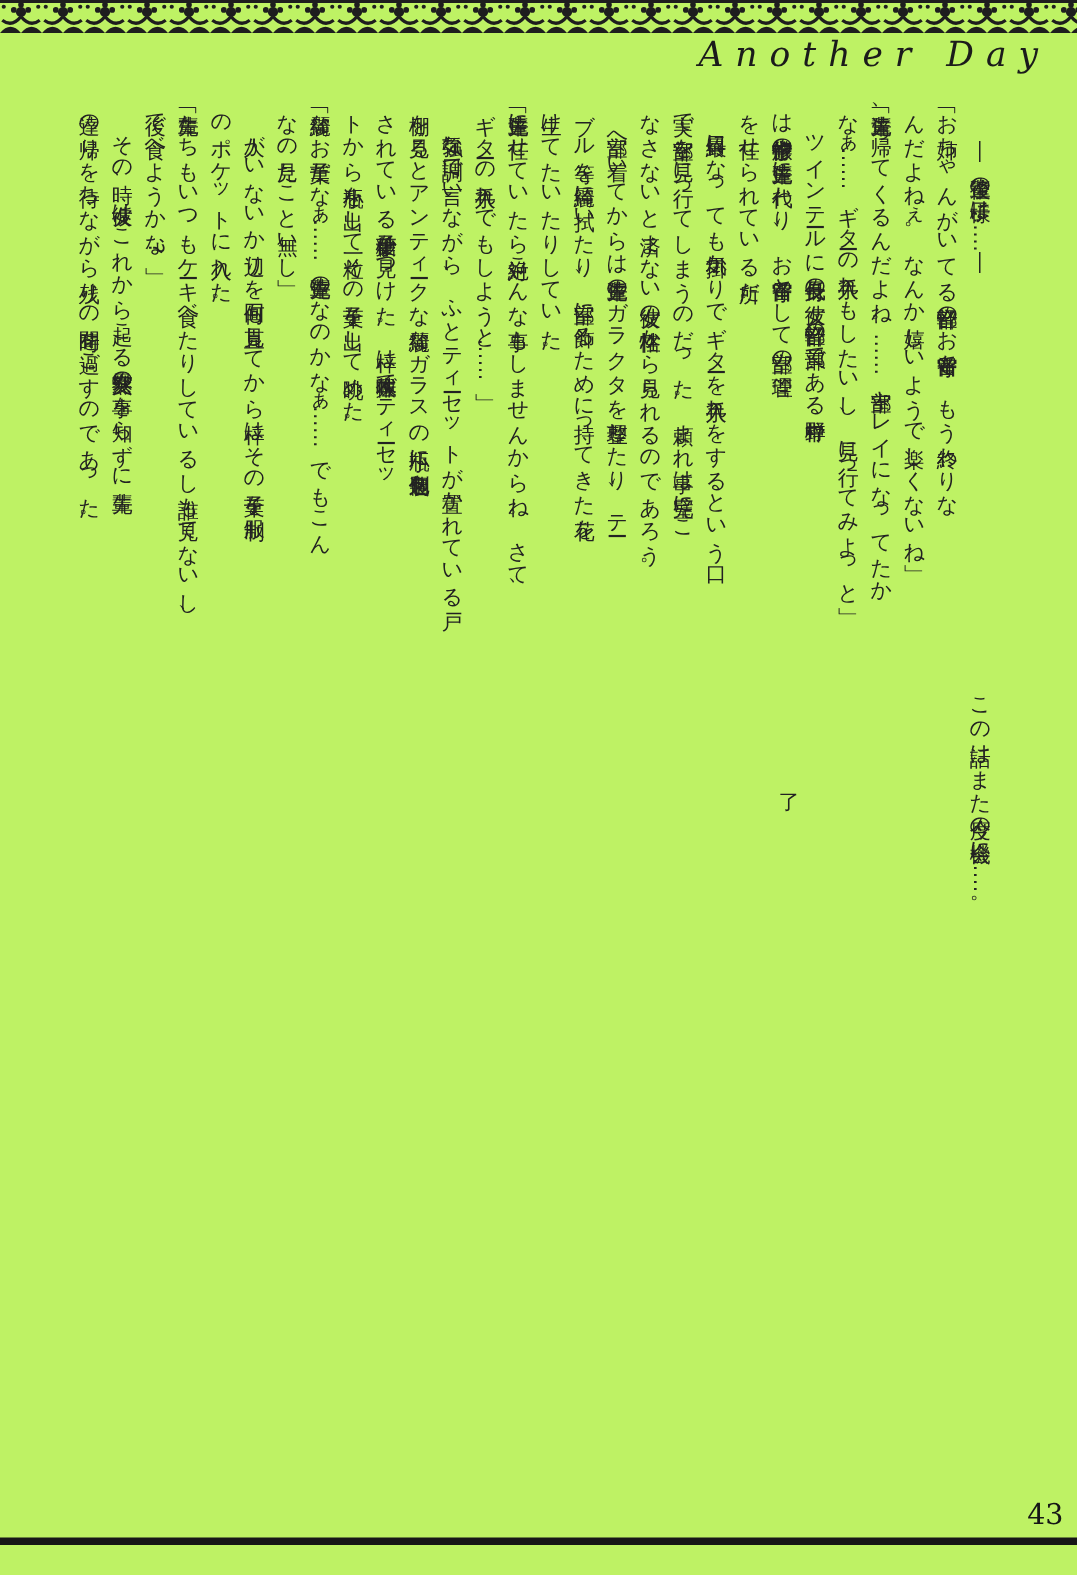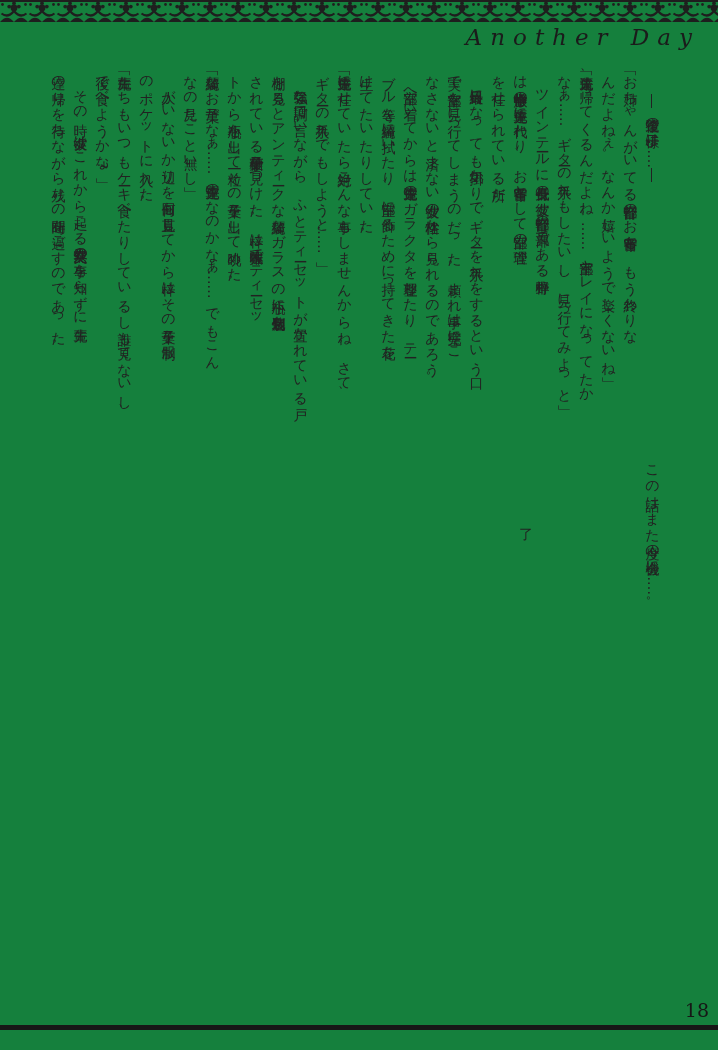--- a/index.html
+++ b/index.html
@@ -5,21 +5,21 @@
   html, body {
     margin: 0;
     padding: 0;
     background: #e9e9e9;
   }
   .page {
     position: relative;
     width: 718px;
     height: 1050px;
     margin: 0 auto;
-    background: #15803d;
+    background: #bef264;
     overflow: hidden;
     font-family: "DejaVu Sans", sans-serif;
   }
 
   
   .ornament-border {
     position: absolute;
     top: 0;
     left: 0;
     width: 718px;
@@ -149,17 +149,17 @@
       <div class="col">「先輩たちもいつもケーキ食べたりしているし誰も見てないし、</div>
       <div class="col">後で食べようかな?」</div>
       <div class="col">　その時、彼女はこれから起こる突然変異の事を知らずに先輩</div>
       <div class="col">達の帰りを待ちながら残りの時間を過ごすのであった。</div>
     </div>
 
   <div class="end-mark">了</div>
 
   <div class="tail-note">この話はまた今度の機会に……。</div>
 
-  <div class="page-number">18</div>
+  <div class="page-number">43</div>
 
   <div class="bottom-rule"></div>
 
 </div>
 
 </body></html>

